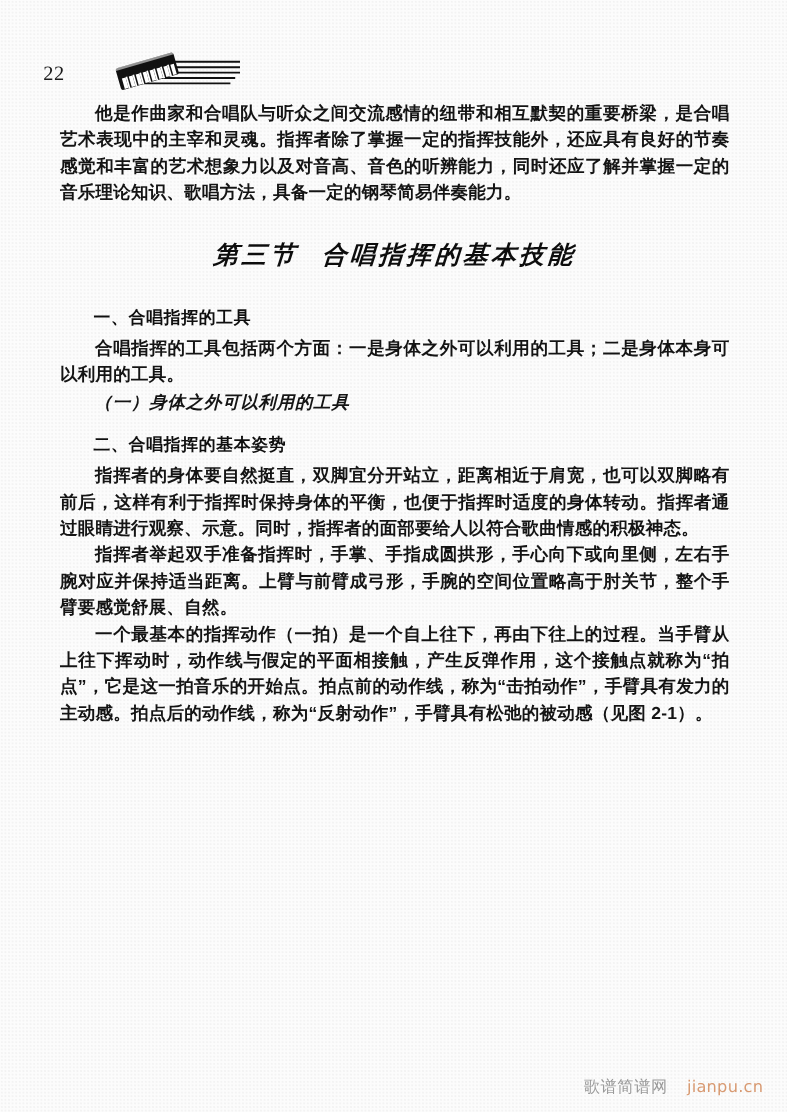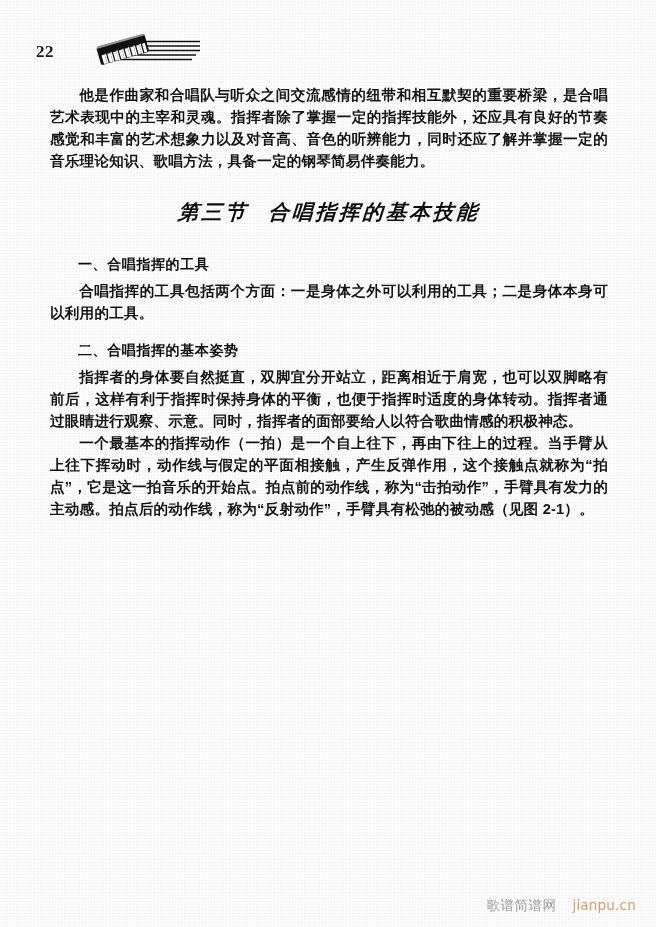--- a/index.html
+++ b/index.html
@@ -24,24 +24,23 @@
       radial-gradient(rgba(120,120,120,0.10) 0.5px, transparent 0.6px),
       radial-gradient(rgba(150,150,150,0.07) 0.5px, transparent 0.6px);
     background-size: 3px 3px, 5px 5px;
     background-position: 0 0, 2px 1px;
   }
 
   
   .header {
     position: absolute;
     left: 0;
-    top: 28px;
+    top: 38px;
     width: 100%;
     height: 42px;
-    font-weight: bold;
   }
   .folio {
     position: absolute;
     left: 36px;
     top: 14px;
     font-family: "Liberation Serif", "DejaVu Serif", serif;
     font-size: 17px;
     color: #1a1a1a;
     letter-spacing: 0.5px;
   }
@@ -194,24 +193,26 @@
 
     <p class="para">他是作曲家和合唱队与听众之间交流感情的纽带和相互默契的重要桥梁，是合唱艺术表现中的主宰和灵魂。指挥者除了掌握一定的指挥技能外，还应具有良好的节奏感觉和丰富的艺术想象力以及对音高、音色的听辨能力，同时还应了解并掌握一定的音乐理论知识、歌唱方法，具备一定的钢琴简易伴奏能力。</p>
 
     <div class="section-title">
       <span>第三节</span><span class="gap"></span><span>合唱指挥的基本技能</span>
     </div>
 
     <div class="sub-heading">一、合唱指挥的工具</div>
     <p class="para">合唱指挥的工具包括两个方面：一是身体之外可以利用的工具；二是身体本身可以利用的工具。</p>
 
+    <div class="kai-heading">（一）身体之外可以利用的工具</div>
 
 
     <div class="sub-heading">二、合唱指挥的基本姿势</div>
     <p class="para">指挥者的身体要自然挺直，双脚宜分开站立，距离相近于肩宽，也可以双脚略有前后，这样有利于指挥时保持身体的平衡，也便于指挥时适度的身体转动。指挥者通过眼睛进行观察、示意。同时，指挥者的面部要给人以符合歌曲情感的积极神态。</p>
+    <p class="para">指挥者举起双手准备指挥时，手掌、手指成圆拱形，手心向下或向里侧，左右手腕对应并保持适当距离。上臂与前臂成弓形，手腕的空间位置略高于肘关节，整个手臂要感觉舒展、自然。</p>
     <p class="para">一个最基本的指挥动作（一拍）是一个自上往下，再由下往上的过程。当手臂从上往下挥动时，动作线与假定的平面相接触，产生反弹作用，这个接触点就称为“拍点”，它是这一拍音乐的开始点。拍点前的动作线，称为“击拍动作”，手臂具有发力的主动感。拍点后的动作线，称为“反射动作”，手臂具有松弛的被动感（见图 2-1）。</p>
 
   </div>
 
   <div class="watermark">
     <span class="wm-cn">歌谱简谱网</span><span class="wm-en">jianpu.cn</span>
   </div>
 
 </div>
 

